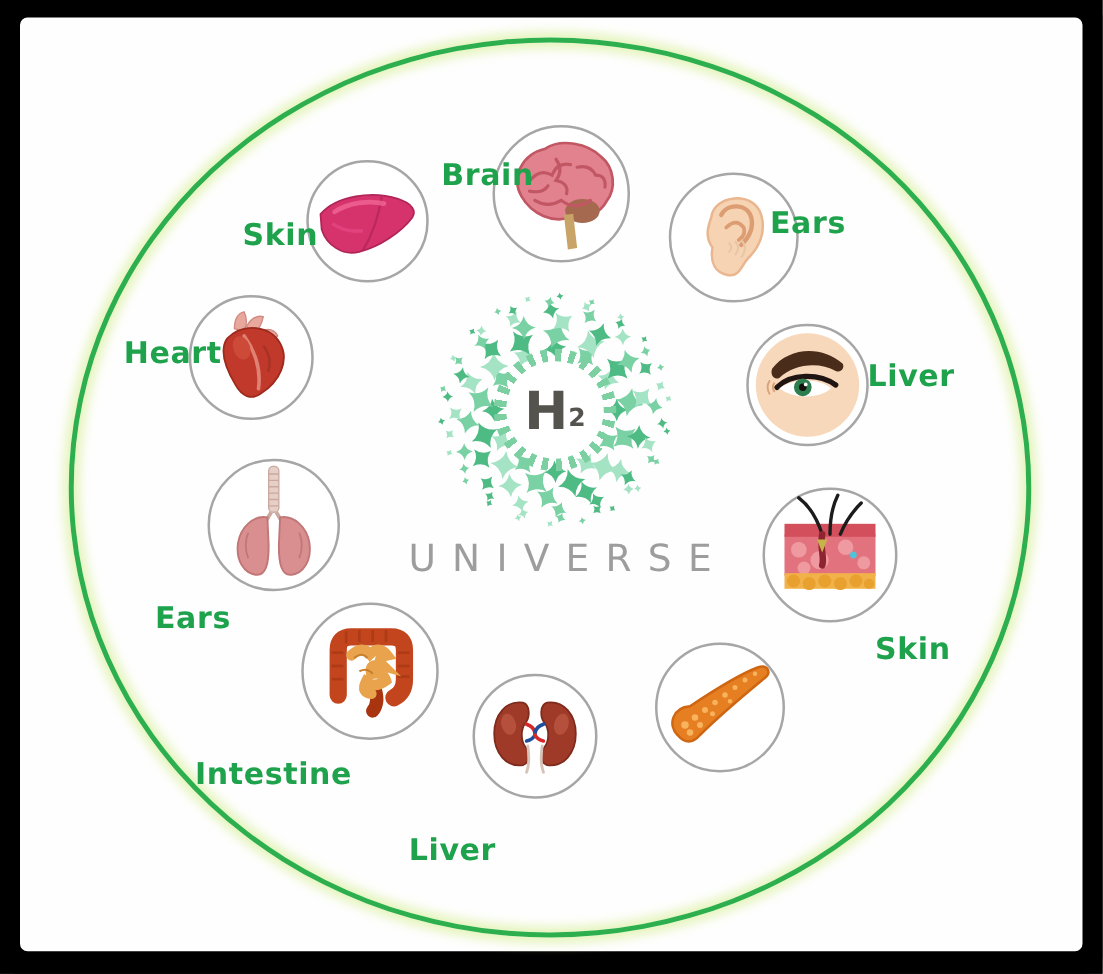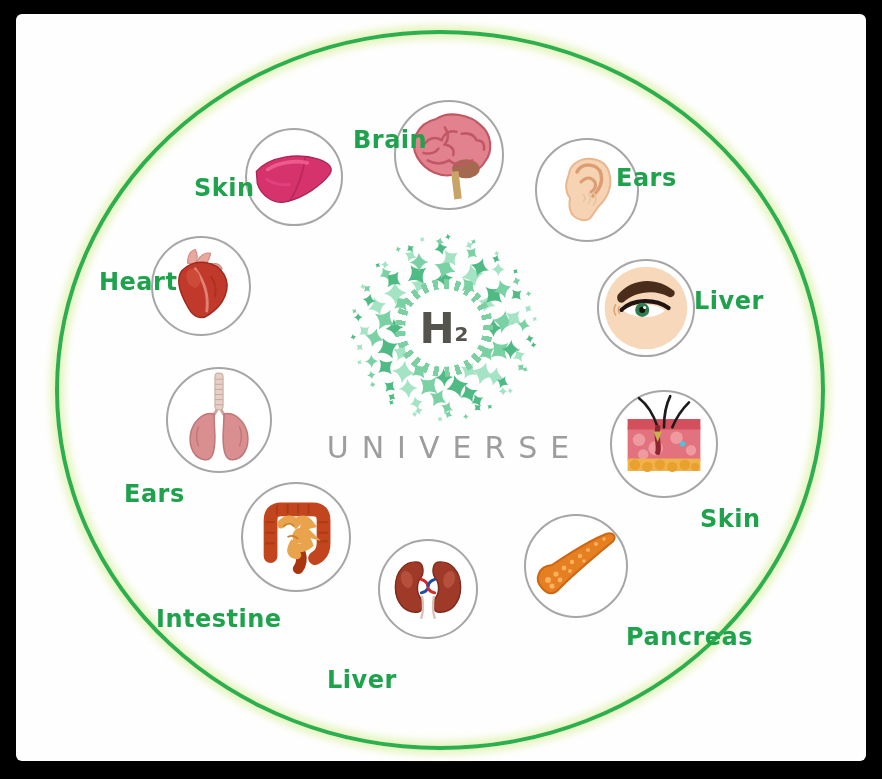--- a/index.html
+++ b/index.html
@@ -227,21 +227,20 @@
           <circle cx="54" cy="40" r="2.2"></circle>
           <circle cx="62" cy="34" r="2"></circle>
           <circle cx="70" cy="28" r="2"></circle>
           <circle cx="78" cy="23" r="1.8"></circle>
         <circle cx="34" cy="64" r="2.4"></circle>
           <circle cx="44" cy="55" r="2"></circle>
           <circle cx="58" cy="45" r="1.8"></circle>
       </g>
     </svg>
   </div>
-  <div class="olabel" style="left:626px;top:591px">Pancreas</div>
 
   <div class="bubble" style="left:378px;top:539px;width:100px;height:100px">
     <svg viewBox="0 0 100 100">
       <g stroke-width="1.5">
         <path d="M40,22 C26,20 16,32 16,48 C16,64 26,76 40,74 C46,72 46,64 42,59 C38,54 38,44 42,39 C46,34 46,24 40,22 Z" fill="#a03a28" stroke="#7e2a1c"></path>
         <path d="M60,22 C74,20 84,32 84,48 C84,64 74,76 60,74 C54,72 54,64 58,59 C62,54 62,44 58,39 C54,34 54,24 60,22 Z" fill="#a03a28" stroke="#7e2a1c"></path>
       </g>
       <g fill="#b5503c">
           <ellipse cx="28" cy="40" rx="6" ry="9" transform="rotate(-15 28 40)"></ellipse>
           <ellipse cx="72" cy="40" rx="6" ry="9" transform="rotate(15 72 40)"></ellipse>

